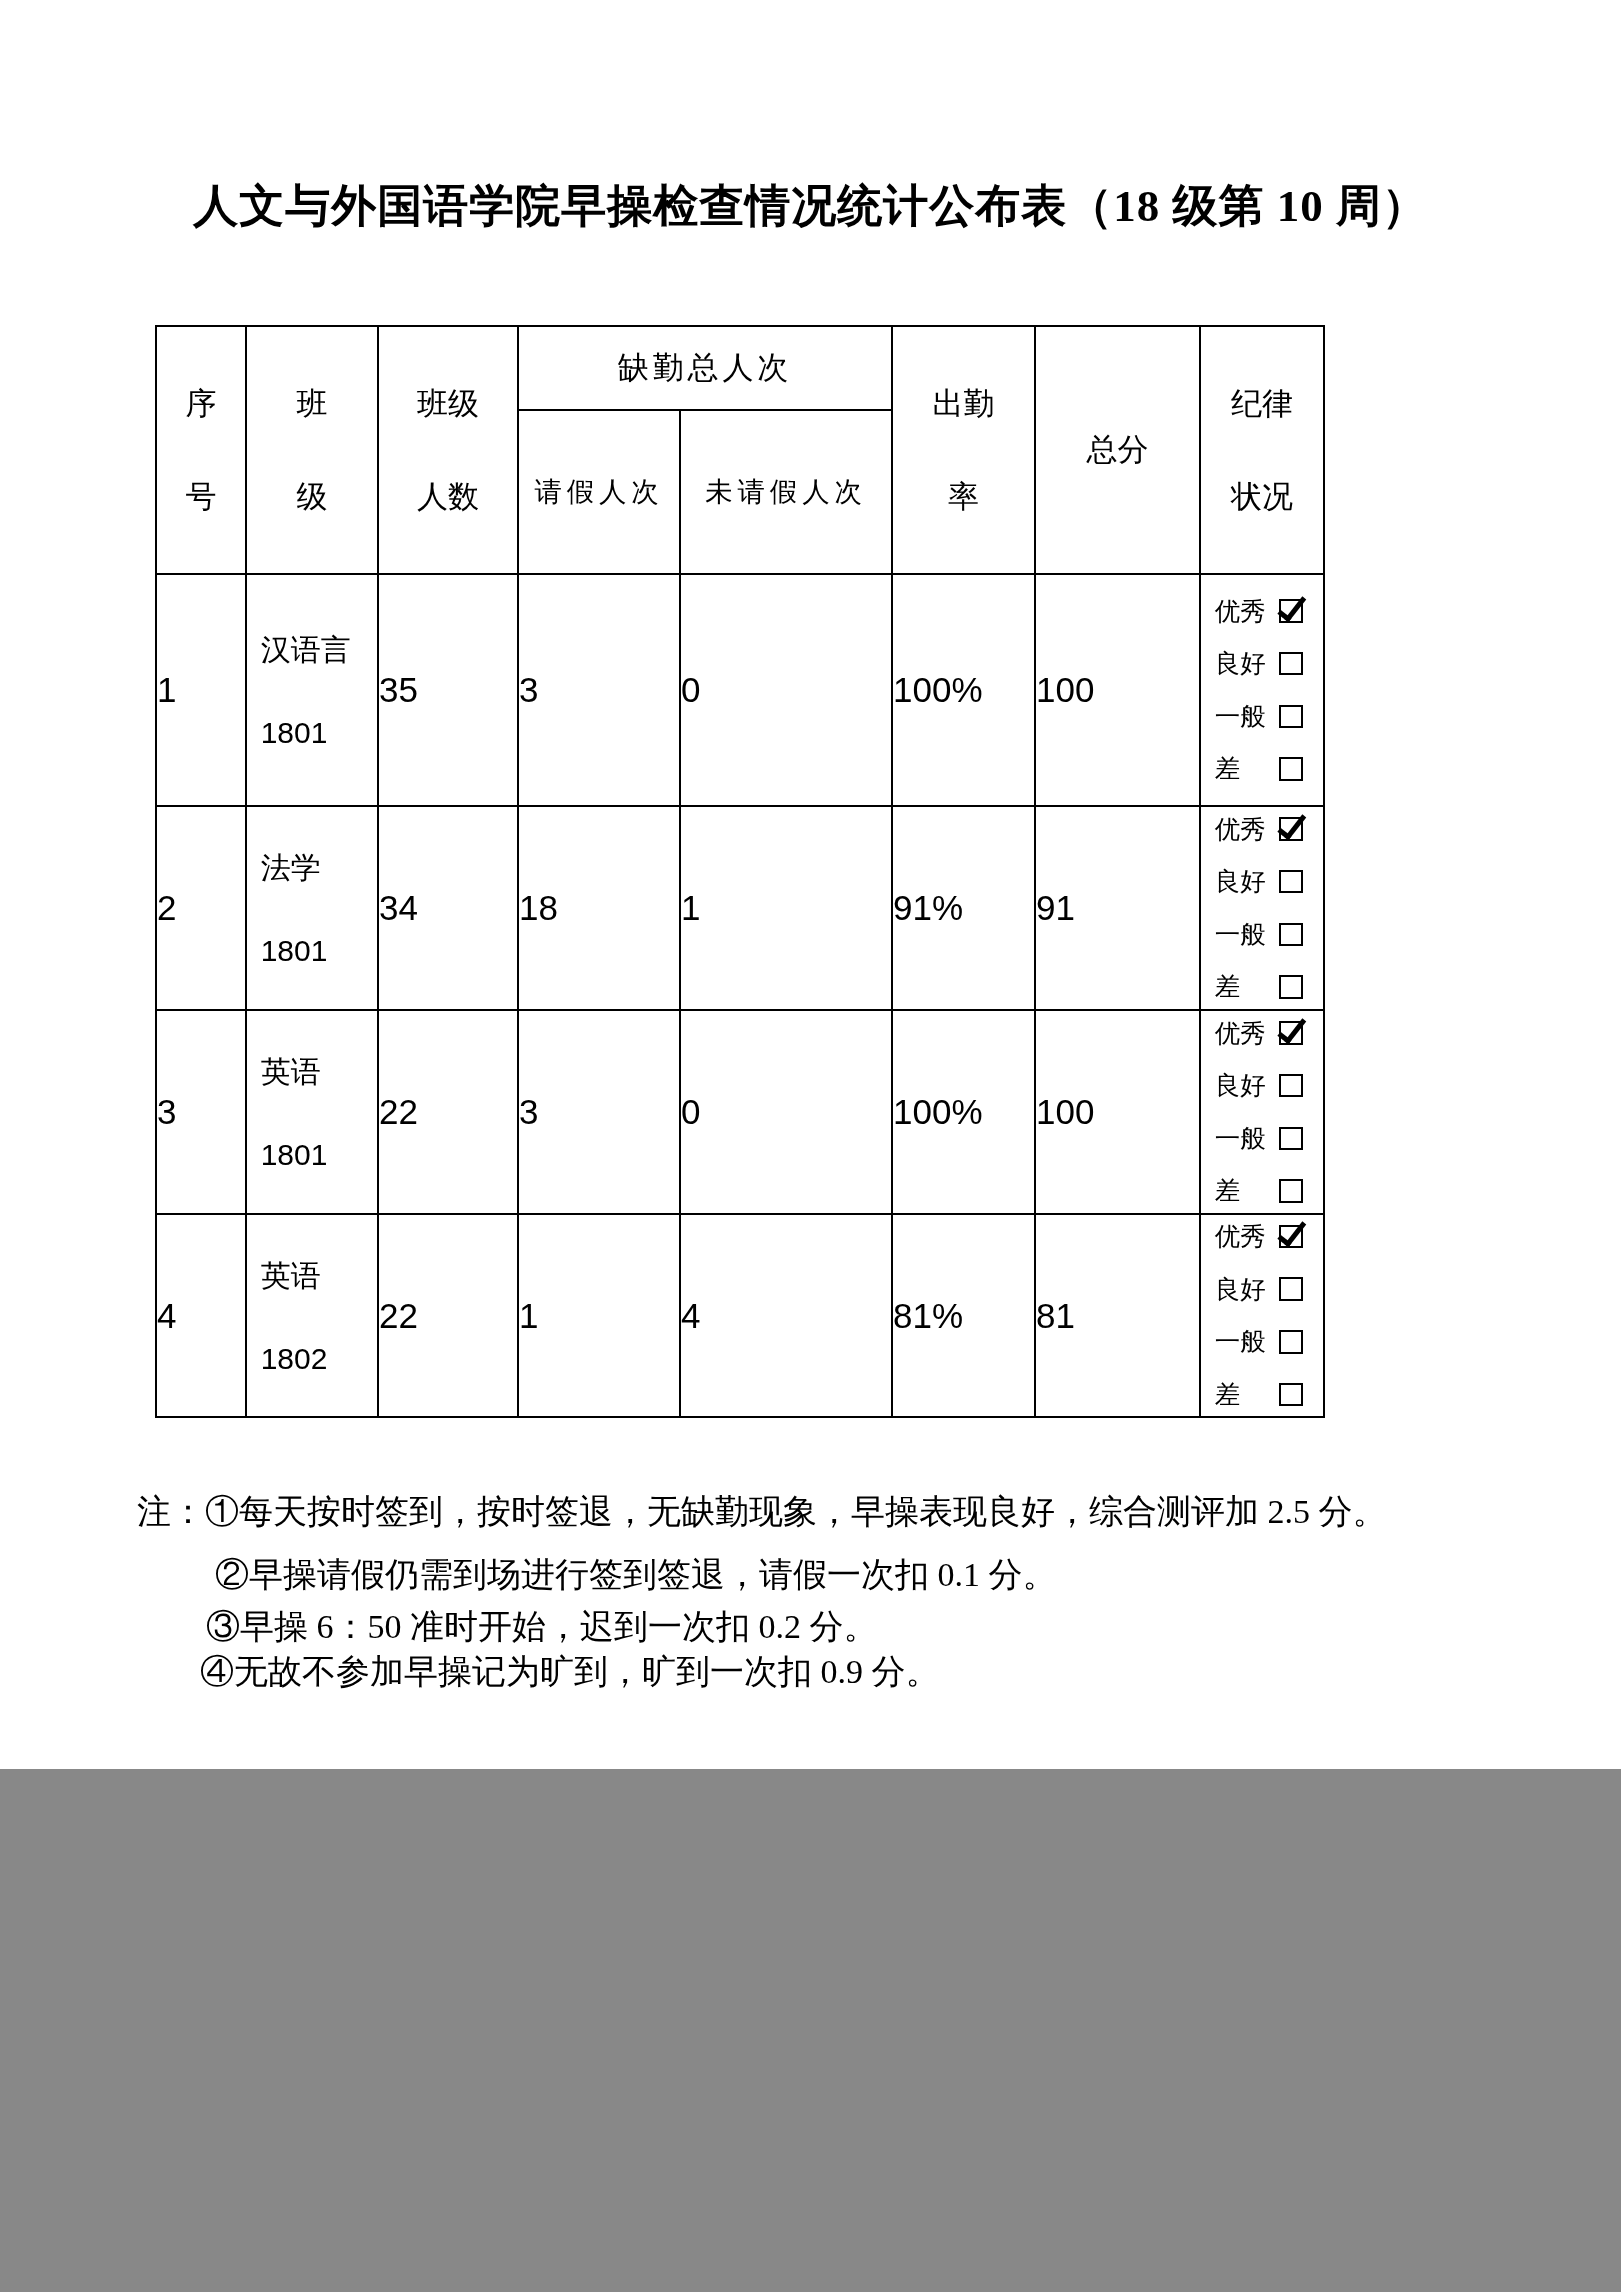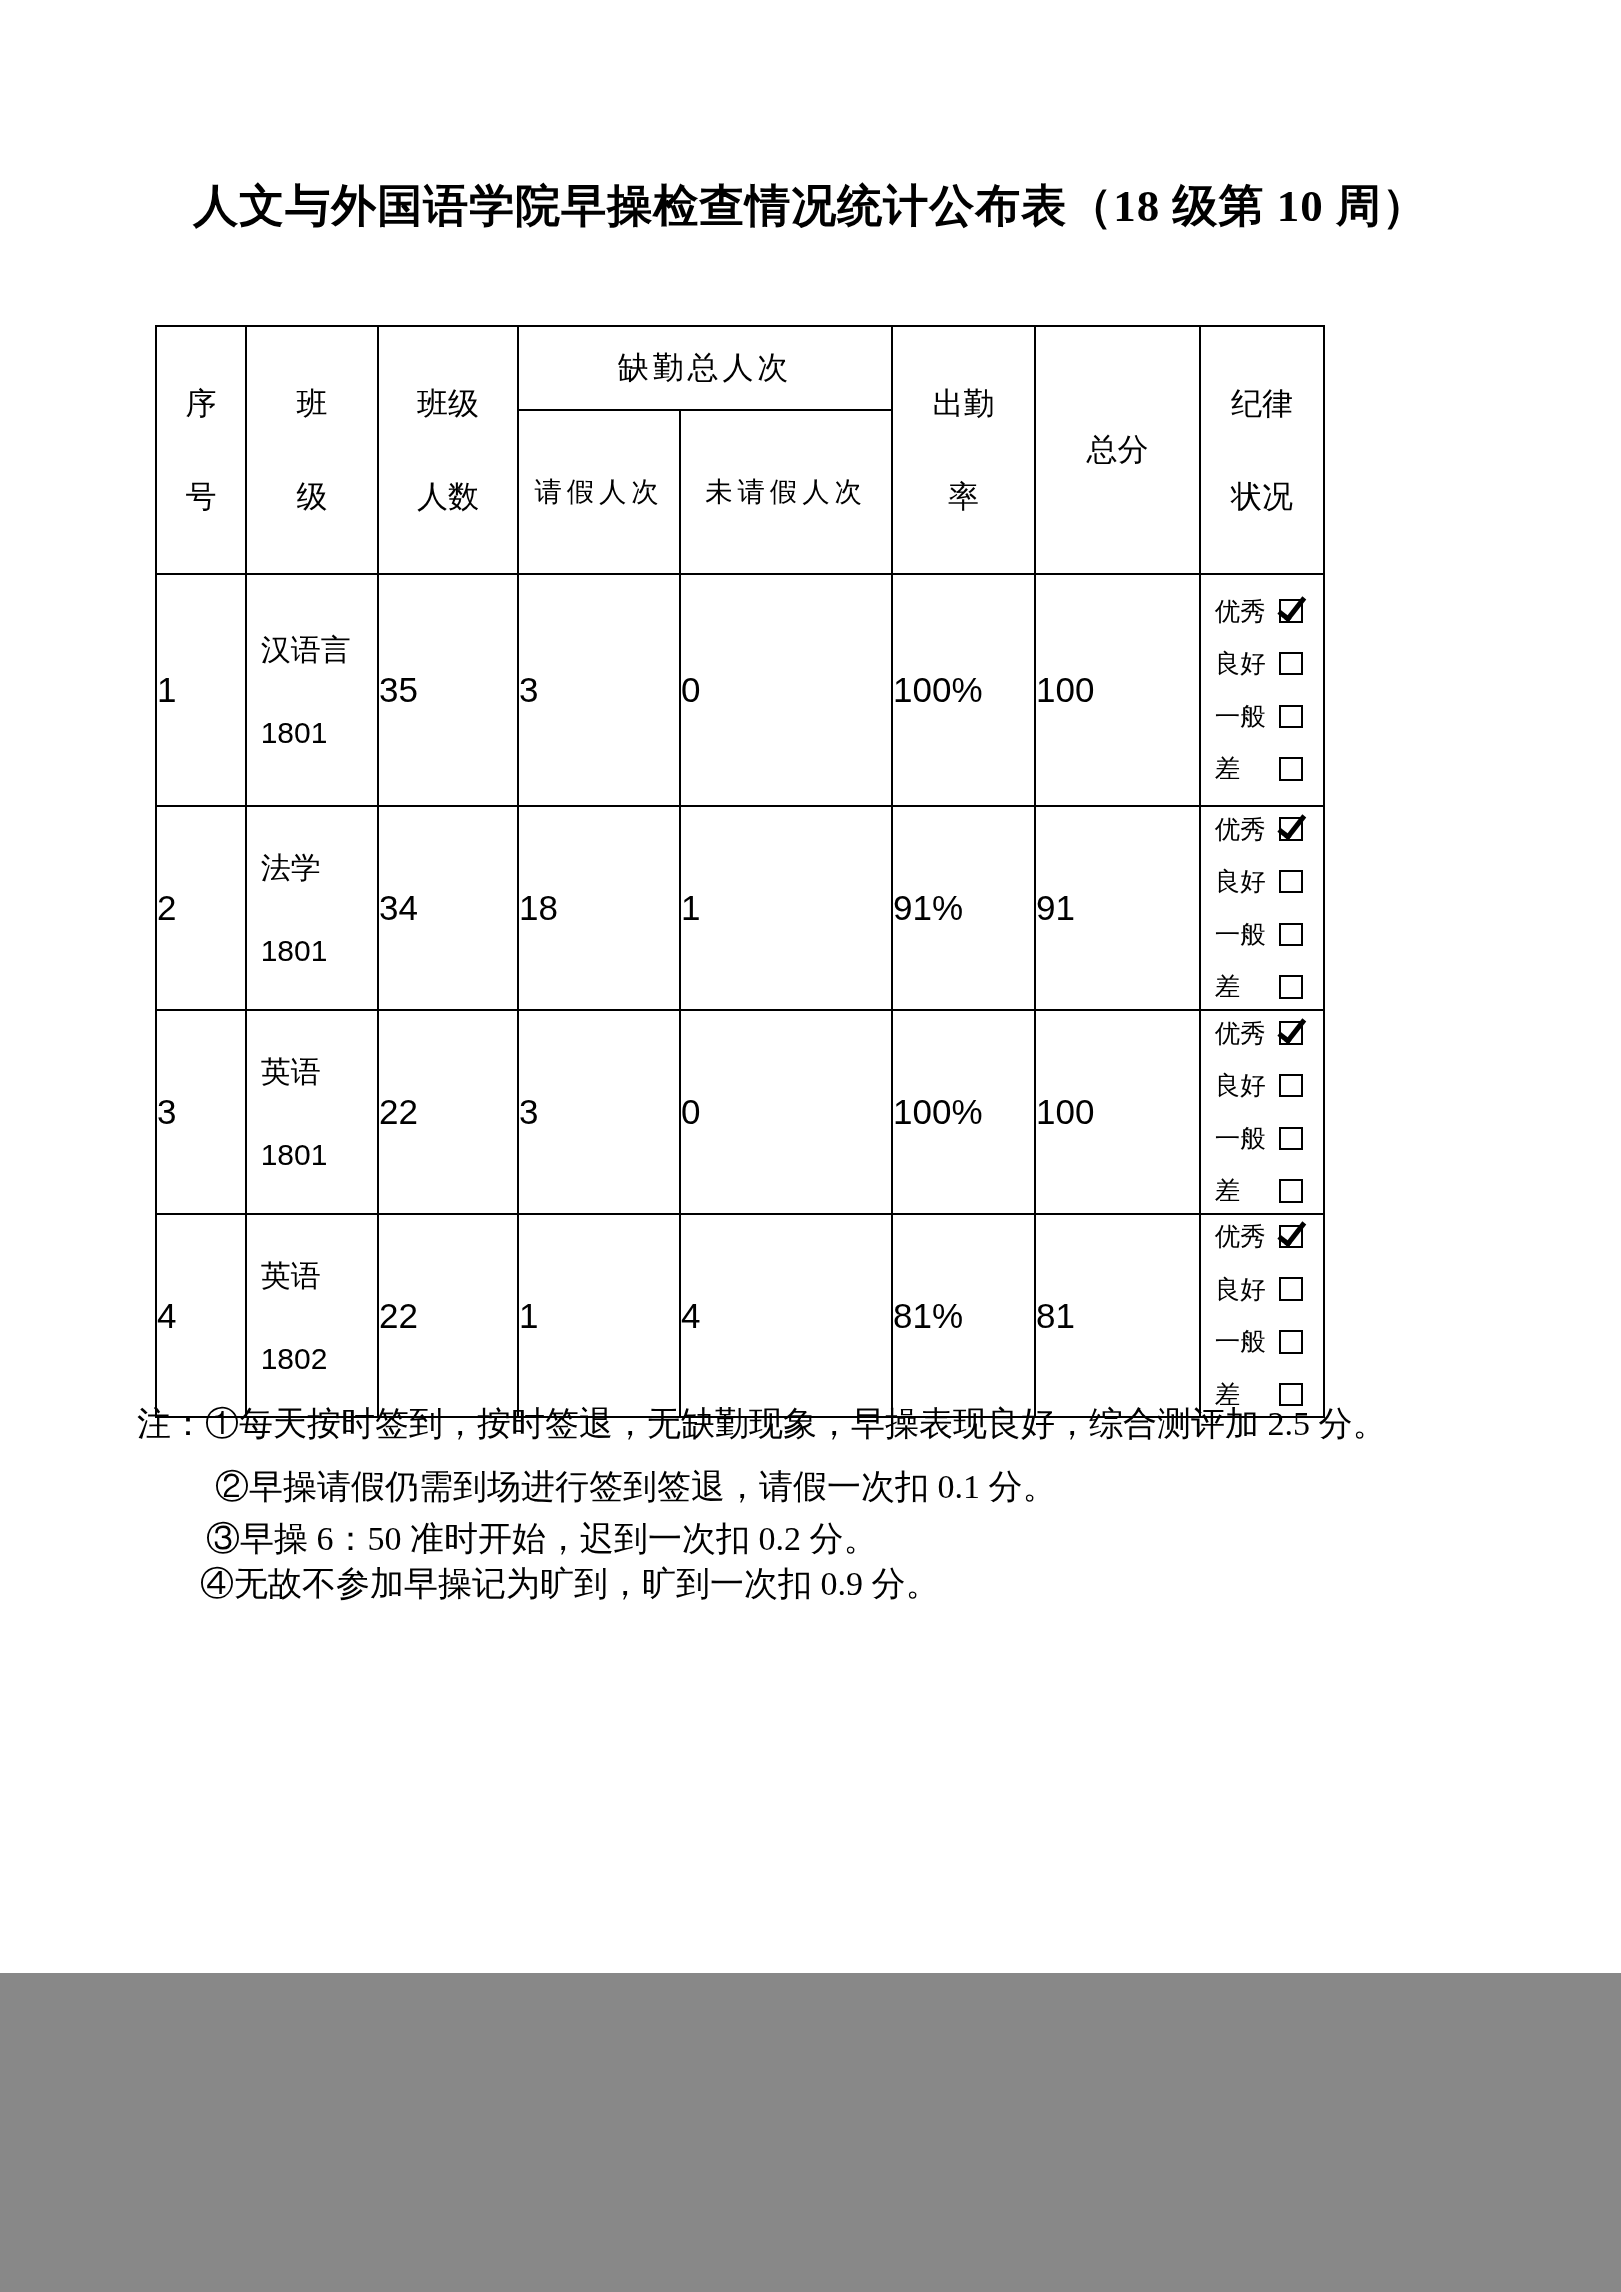--- a/index.html
+++ b/index.html
@@ -1,19 +1,19 @@
 <!DOCTYPE html>
 <html><head>
 <meta charset="utf-8">
 <style>
   * { margin:0; padding:0; box-sizing:border-box; }
   html,body { background:#888; }
   .page {
     position:relative;
-    width:1621px; height:1973px;
+    width:1621px; height:1769px;
     margin:0 auto;
     background:#ffffff;
     color:#000;
     font-family:"Liberation Serif","DejaVu Serif",serif;
     overflow:hidden;
   }
   .title {
     position:absolute; top:176px; left:0; right:0;
     text-align:center;
     font-size:45px; font-weight:bold;
@@ -78,21 +78,21 @@
     content:"";
     position:absolute;
     left:3.9px; top:-9.8px;
     width:8.8px; height:23.5px;
     border-right:5.9px solid #000;
     border-bottom:5.9px solid #000;
     transform:rotate(38deg);
   }
   
   .notes {
-    position:absolute; left:137px; top:1401px; width:1392px;
+    position:absolute; left:137px; top:1489px; width:1392px;
     font-size:34px;
     font-family:"Liberation Serif","DejaVu Serif",serif;
   }
   .note-line { line-height:45px; white-space:nowrap; }
   .note-line.n2 { margin-top:17.6px; margin-left:78px; }
   .note-line.n3 { margin-top:7.8px;  margin-left:69px; }
   .note-line.n4 { margin-top:0;    margin-left:63px; }
   .note-line.n5 { margin-top:0;    margin-left:63px; }
 </style>
 </head>

